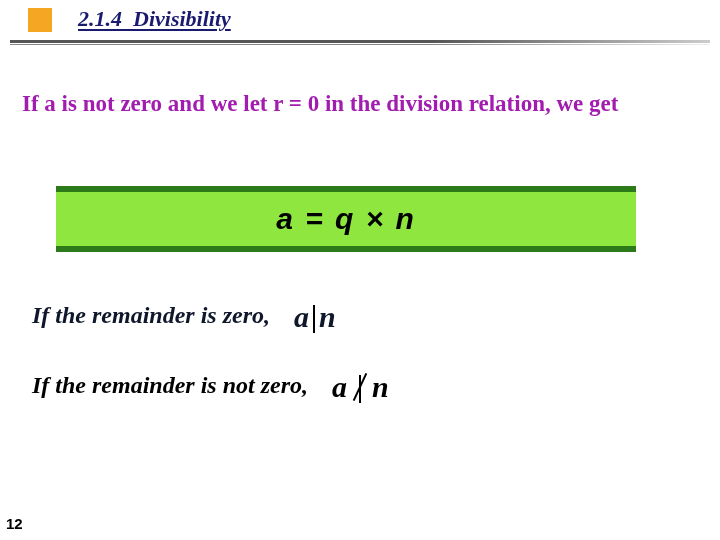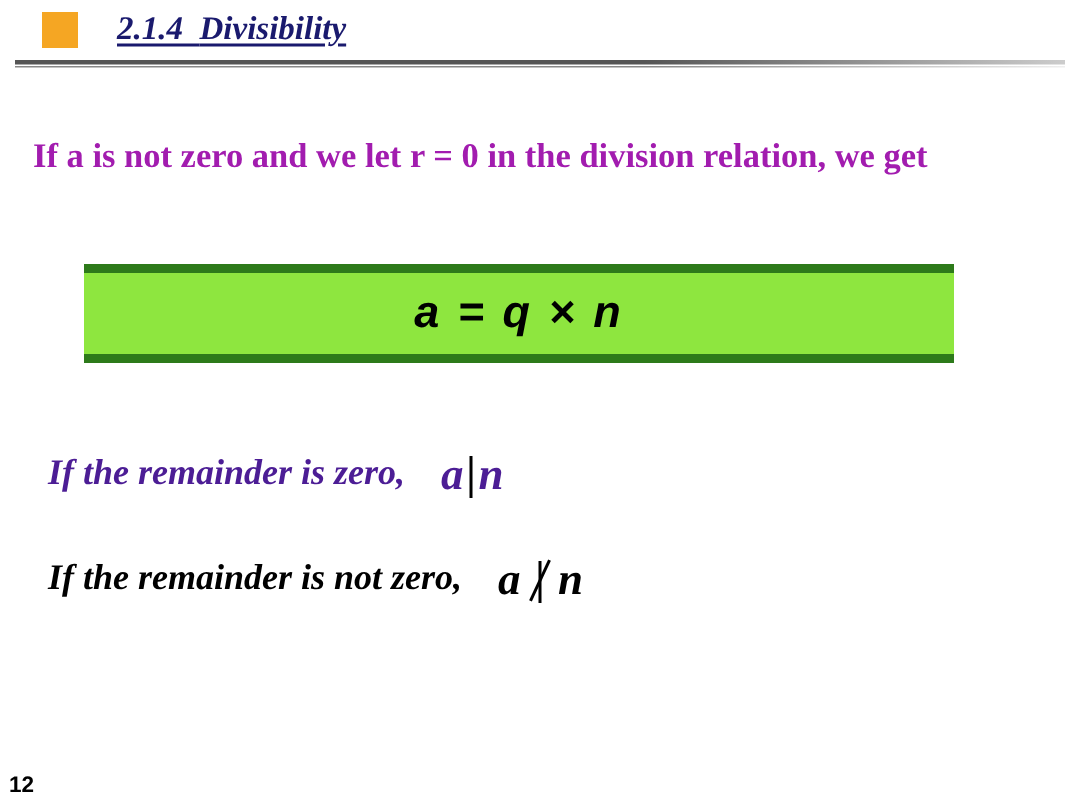--- a/index.html
+++ b/index.html
@@ -58,21 +58,21 @@
     width: 680px;
     font-family: 'Times New Roman', serif;
     font-weight: bold;
     font-size: 23px;
     color: #a21caf;
     line-height: 1.35;
   }
   .equation-box {
     position: absolute;
     left: 56px;
-    top: 176px;
+    top: 186px;
     width: 580px;
   }
   .eq-line-top {
     height: 6px;
     background: #2d7a1a;
   }
   .eq-body {
     background: #8ee63f;
     text-align: center;
     padding: 10px 0;
@@ -91,21 +91,21 @@
   }
   .remainder-line1 {
     position: absolute;
     left: 32px;
     top: 300px;
     width: 660px;
     font-family: 'Times New Roman', serif;
     font-style: italic;
     font-weight: bold;
     font-size: 24px;
-    color: #4c1d95;
+    color: #0f172a;
   }
   .remainder-line2 {
     position: absolute;
     left: 32px;
     top: 370px;
     width: 660px;
     font-family: 'Times New Roman', serif;
     font-style: italic;
     font-weight: bold;
     font-size: 24px;

